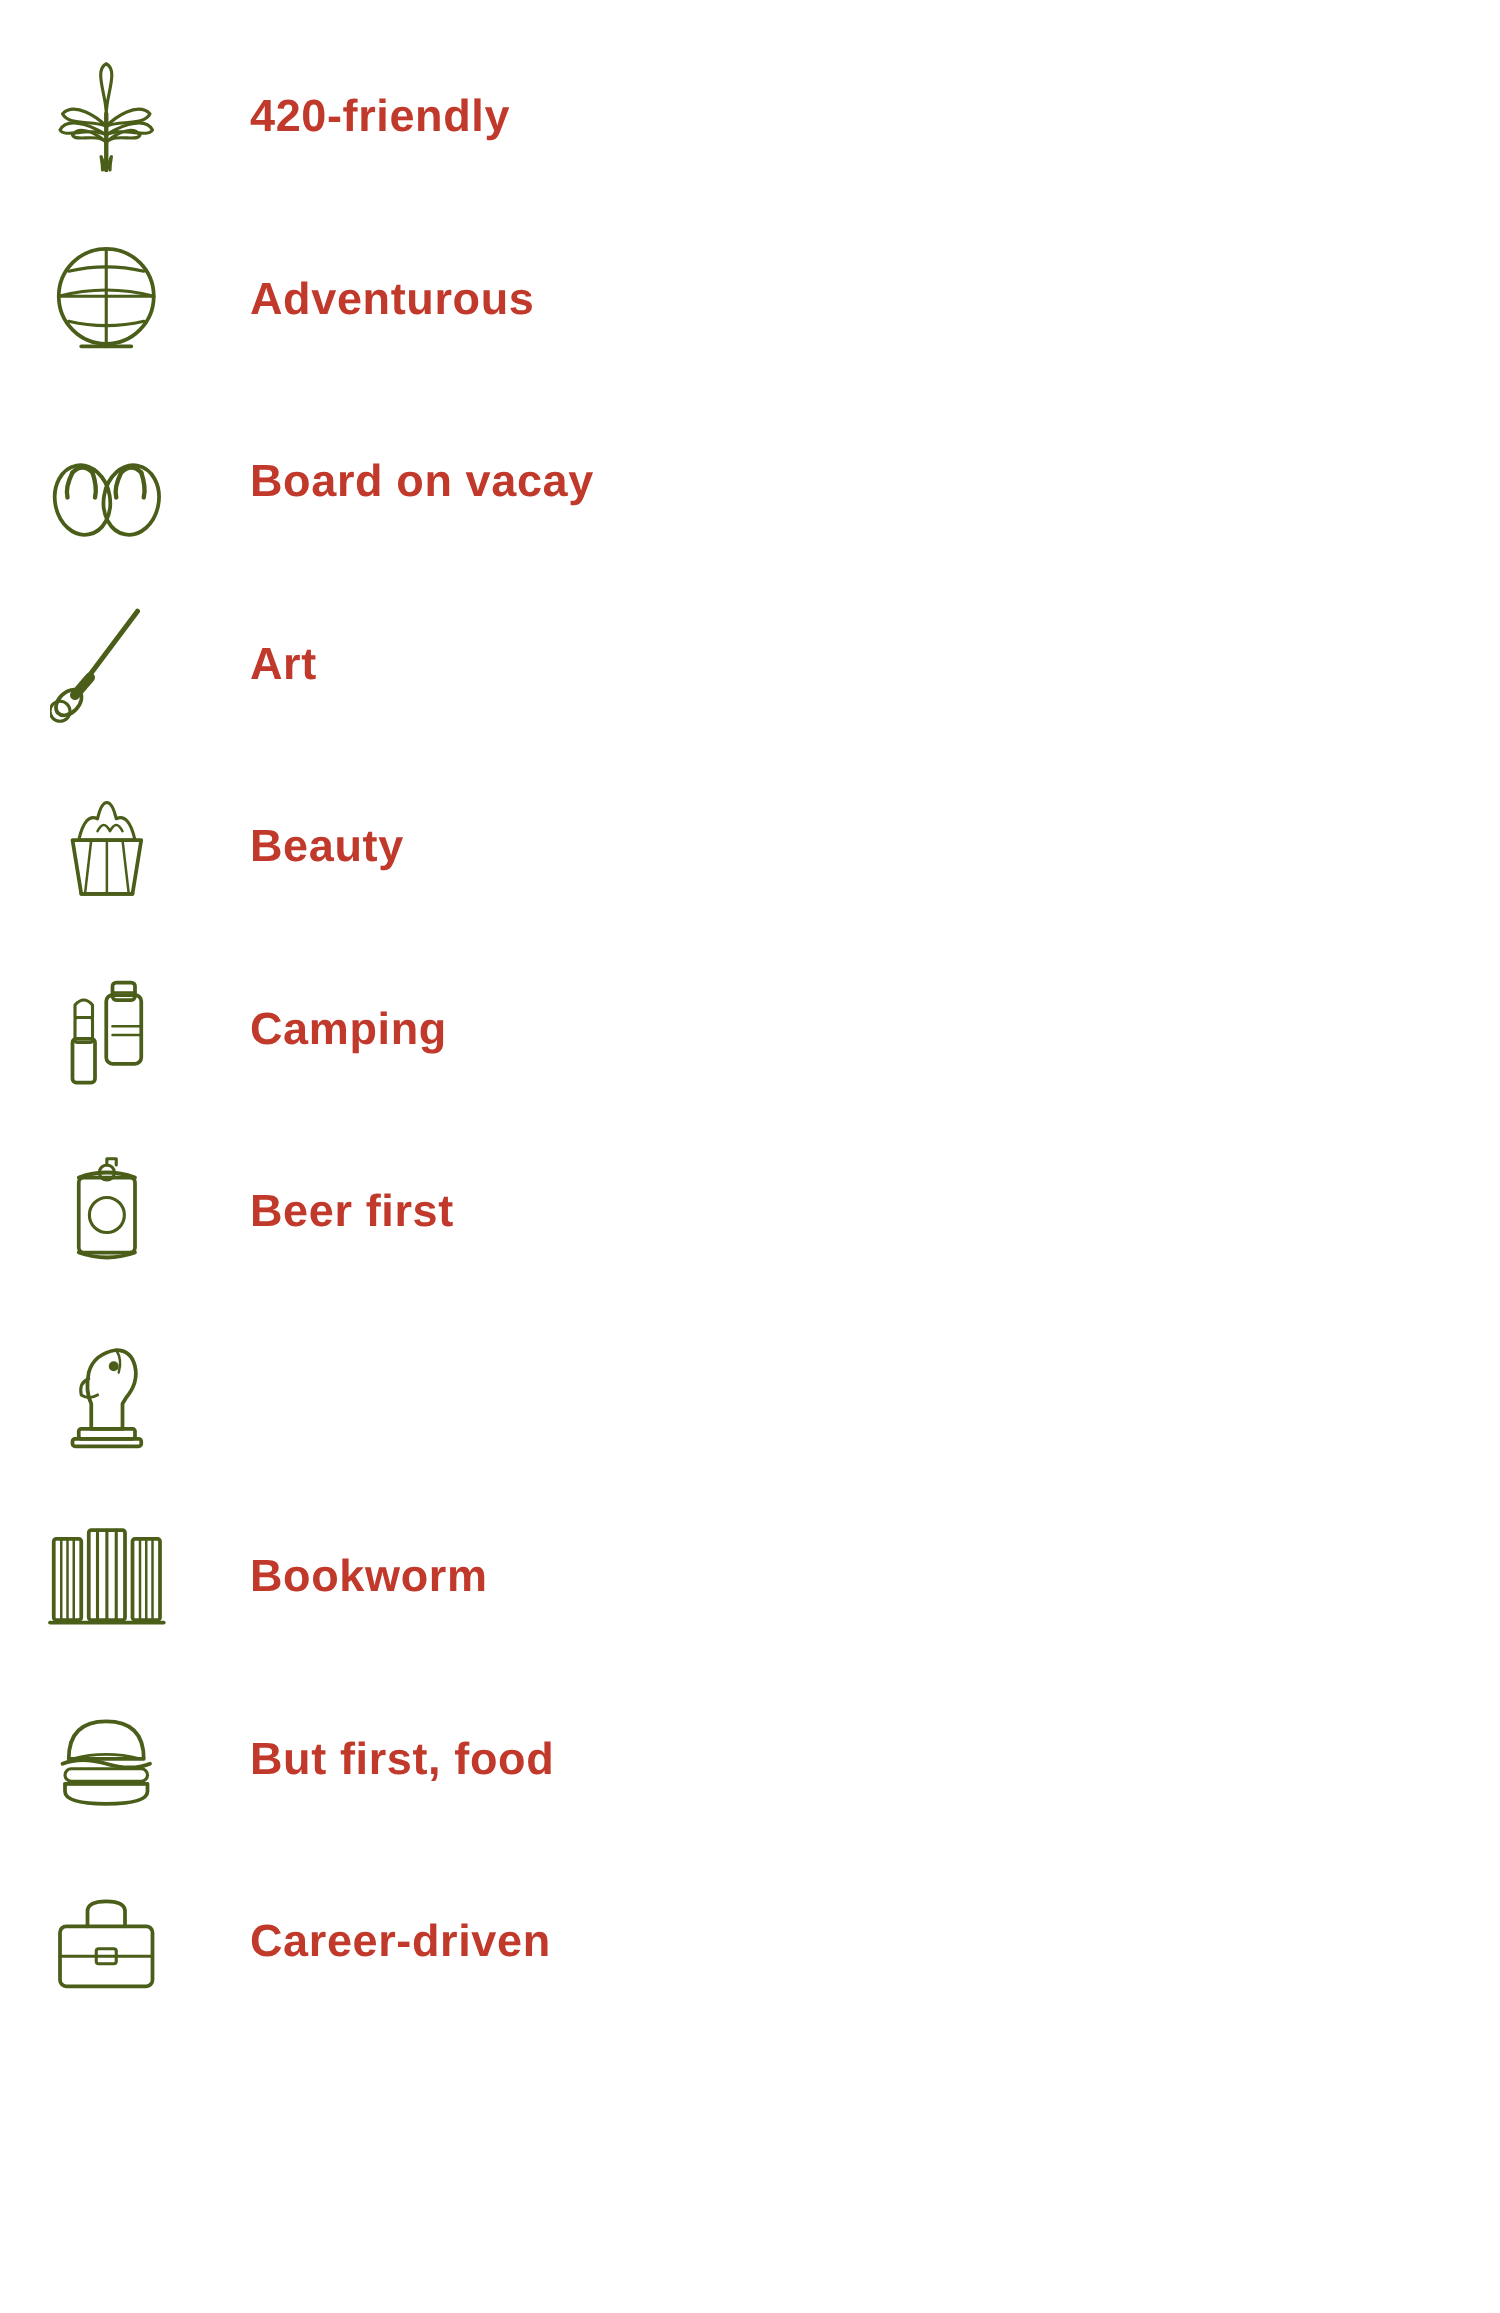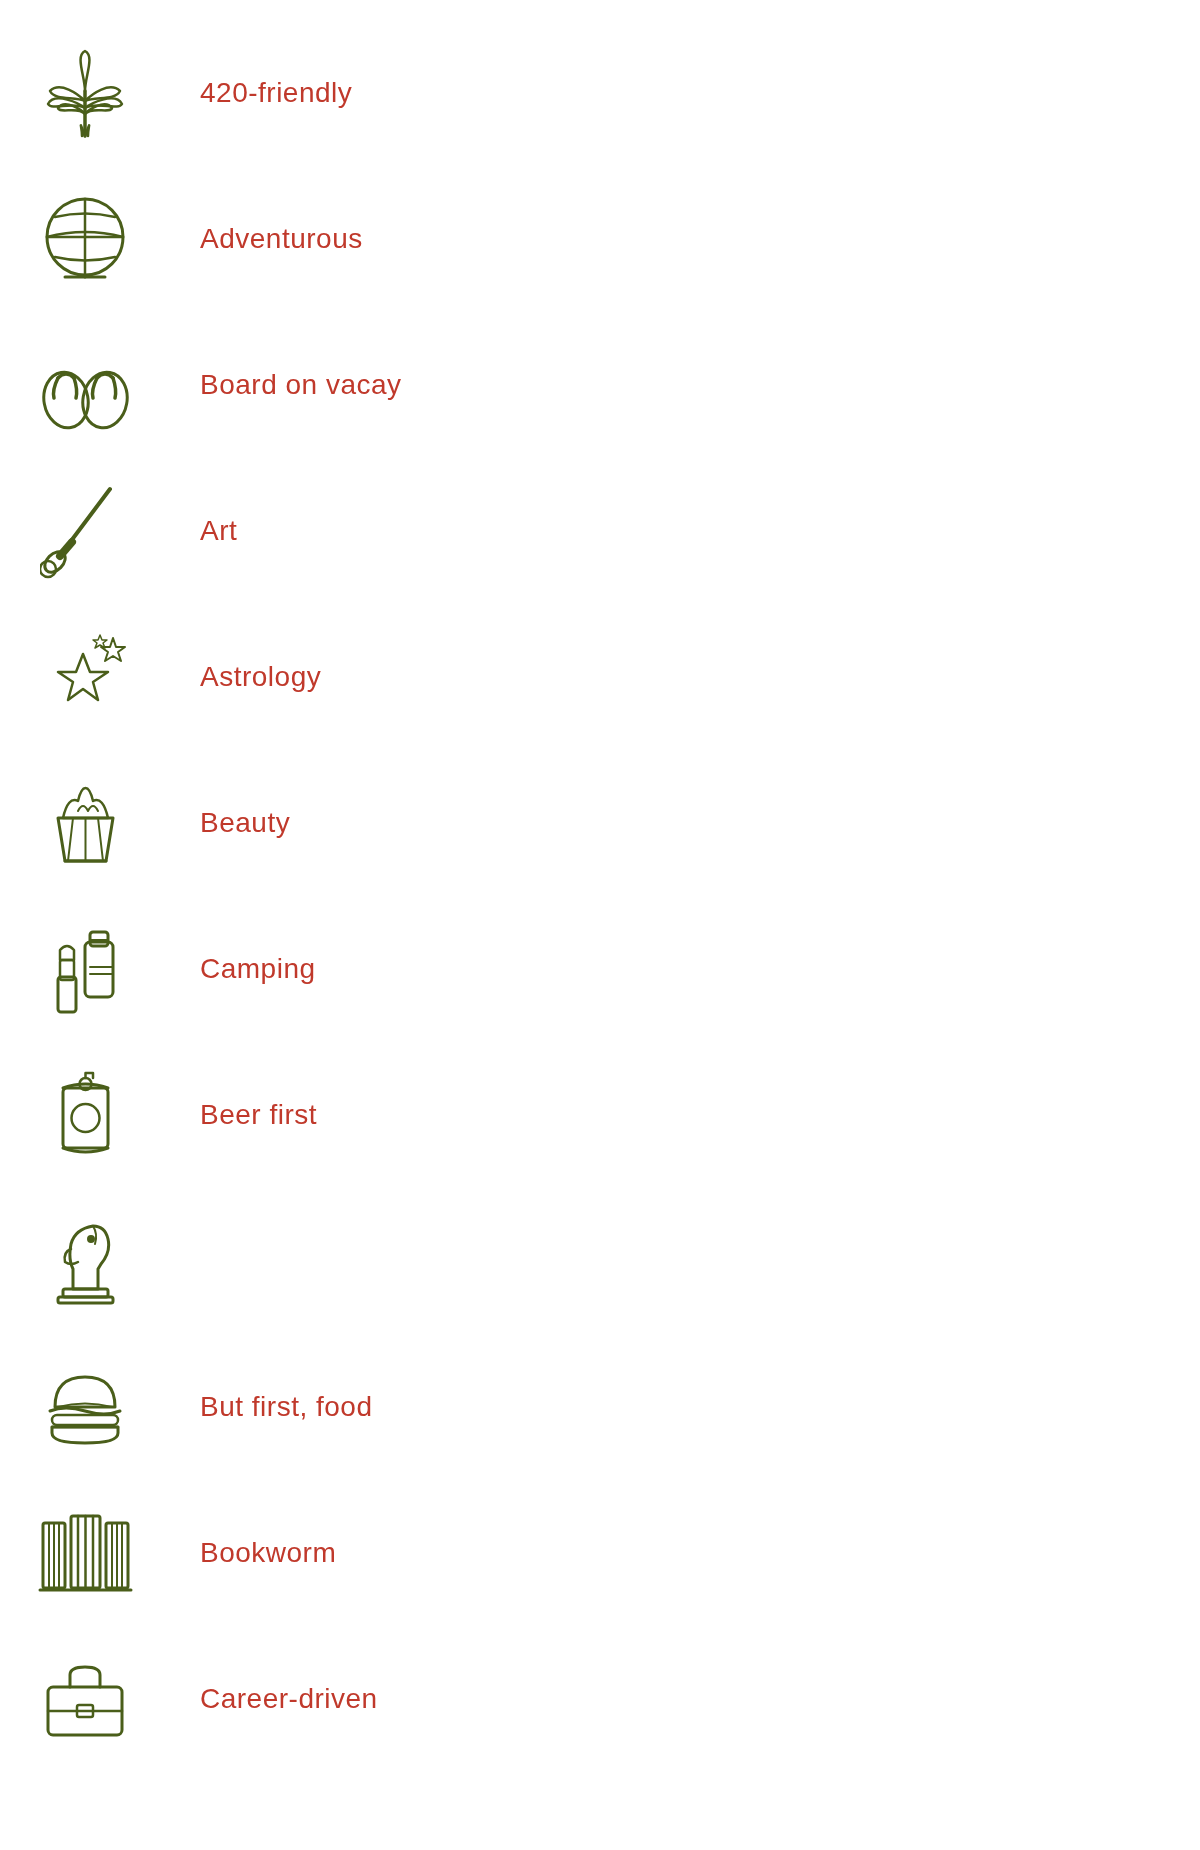--- a/index.html
+++ b/index.html
@@ -21,22 +21,22 @@
     .icon-container {
       width: 110px;
       min-width: 110px;
       height: 110px;
       display: flex;
       align-items: center;
       justify-content: center;
       margin-right: 60px;
     }
     .item-label {
-      font-size: 28px;
-      font-weight: 400;
+      font-size: 36px;
+      font-weight: 700;
       color: #c0392b;
       letter-spacing: 0.5px;
     }
     svg {
       stroke: #4a5e1a;
       fill: none;
       stroke-width: 3;
       stroke-linecap: round;
       stroke-linejoin: round;
     }
@@ -128,33 +128,20 @@
         <path d="M32 58 L20 72" stroke-width="8"></path>
 
         <ellipse cx="15" cy="78" rx="12" ry="8" transform="rotate(-45 15 78)" stroke-width="3"></ellipse>
 
         <circle cx="8" cy="85" r="8" stroke-width="2.5"></circle>
       </svg>
     </div>
     <span class="item-label">Art</span>
   </div>
 
-  <div class="list-item">
-    <div class="icon-container">
-      <svg width="95" height="90" viewBox="0 0 95 90">
-
-        <polygon points="30,68 35,50 20,40 38,40 45,22 52,40 70,40 55,50 60,68 45,57" stroke-width="2.5"></polygon>
-
-        <polygon points="72,15 75,6 78,15 87,15 80,20 83,29 75,24 67,29 70,20 63,15" stroke-width="2"></polygon>
-
-        <polygon points="60,8 62,3 64,8 69,8 65,11 67,16 62,13 57,16 59,11 55,8" stroke-width="1.5"></polygon>
-      </svg>
-    </div>
-    <span class="item-label">Astrology</span>
-  </div>
 
   <div class="list-item">
     <div class="icon-container">
       <svg width="85" height="95" viewBox="0 0 85 95">
 
         <path d="M20 42 Q25 20 35 25 Q38 12 42.5 12 Q47 12 50 25 Q60 20 65 42 Z" stroke-width="2.5"></path>
 
         <path d="M35 35 Q40 25 45 35 Q50 25 55 35" stroke-width="2"></path>
 
         <path d="M15 42 L22 85 L63 85 L70 42 Z" stroke-width="3"></path>
@@ -226,40 +213,20 @@
 
         <rect x="20" y="75" width="45" height="8" rx="2" stroke-width="3"></rect>
 
         <rect x="15" y="83" width="55" height="6" rx="2" stroke-width="3"></rect>
       </svg>
     </div>
   </div>
 
   <div class="list-item">
     <div class="icon-container">
-      <svg width="90" height="85" viewBox="0 0 90 85">
-
-        <path d="M15 42 Q15 12 45 12 Q75 12 75 42 Z" stroke-width="3"></path>
-
-        <path d="M18 42 Q45 35 72 42" stroke-width="2"></path>
-
-        <path d="M10 46 Q25 40 45 46 Q65 52 80 46" stroke-width="3"></path>
-
-        <rect x="12" y="50" width="66" height="10" rx="5" stroke-width="2.5"></rect>
-
-        <path d="M12 62 L12 68 Q12 78 45 78 Q78 78 78 68 L78 62 Z" stroke-width="3"></path>
-
-        <line x1="12" y1="62" x2="78" y2="62" stroke-width="2.5"></line>
-      </svg>
-    </div>
-    <span class="item-label">But first, food</span>
-  </div>
-
-  <div class="list-item">
-    <div class="icon-container">
       <svg width="95" height="90" viewBox="0 0 95 90">
 
         <rect x="5" y="15" width="22" height="65" rx="2" stroke-width="3"></rect>
 
         <line x1="11" y1="15" x2="11" y2="80" stroke-width="2"></line>
         <line x1="16" y1="15" x2="16" y2="80" stroke-width="2"></line>
         <line x1="21" y1="15" x2="21" y2="80" stroke-width="2"></line>
 
         <rect x="68" y="15" width="22" height="65" rx="2" stroke-width="3"></rect>
 
@@ -272,25 +239,45 @@
         <line x1="40" y1="8" x2="40" y2="80" stroke-width="2.5"></line>
         <line x1="47.5" y1="8" x2="47.5" y2="80" stroke-width="2.5"></line>
         <line x1="55" y1="8" x2="55" y2="80" stroke-width="2.5"></line>
 
         <line x1="2" y1="82" x2="93" y2="82" stroke-width="3"></line>
       </svg>
     </div>
     <span class="item-label">Bookworm</span>
   </div>
 
-
   <div class="list-item">
     <div class="icon-container">
       <svg width="90" height="85" viewBox="0 0 90 85">
 
+        <path d="M15 42 Q15 12 45 12 Q75 12 75 42 Z" stroke-width="3"></path>
+
+        <path d="M18 42 Q45 35 72 42" stroke-width="2"></path>
+
+        <path d="M10 46 Q25 40 45 46 Q65 52 80 46" stroke-width="3"></path>
+
+        <rect x="12" y="50" width="66" height="10" rx="5" stroke-width="2.5"></rect>
+
+        <path d="M12 62 L12 68 Q12 78 45 78 Q78 78 78 68 L78 62 Z" stroke-width="3"></path>
+
+        <line x1="12" y1="62" x2="78" y2="62" stroke-width="2.5"></line>
+      </svg>
+    </div>
+    <span class="item-label">But first, food</span>
+  </div>
+
+
+  <div class="list-item">
+    <div class="icon-container">
+      <svg width="90" height="85" viewBox="0 0 90 85">
+
         <rect x="8" y="30" width="74" height="48" rx="5" stroke-width="3"></rect>
 
         <path d="M30 30 L30 18 Q30 10 45 10 Q60 10 60 18 L60 30" stroke-width="3"></path>
 
         <line x1="8" y1="54" x2="82" y2="54" stroke-width="2.5"></line>
 
         <rect x="37" y="48" width="16" height="12" rx="2" stroke-width="2.5"></rect>
       </svg>
     </div>
     <span class="item-label">Career-driven</span>

